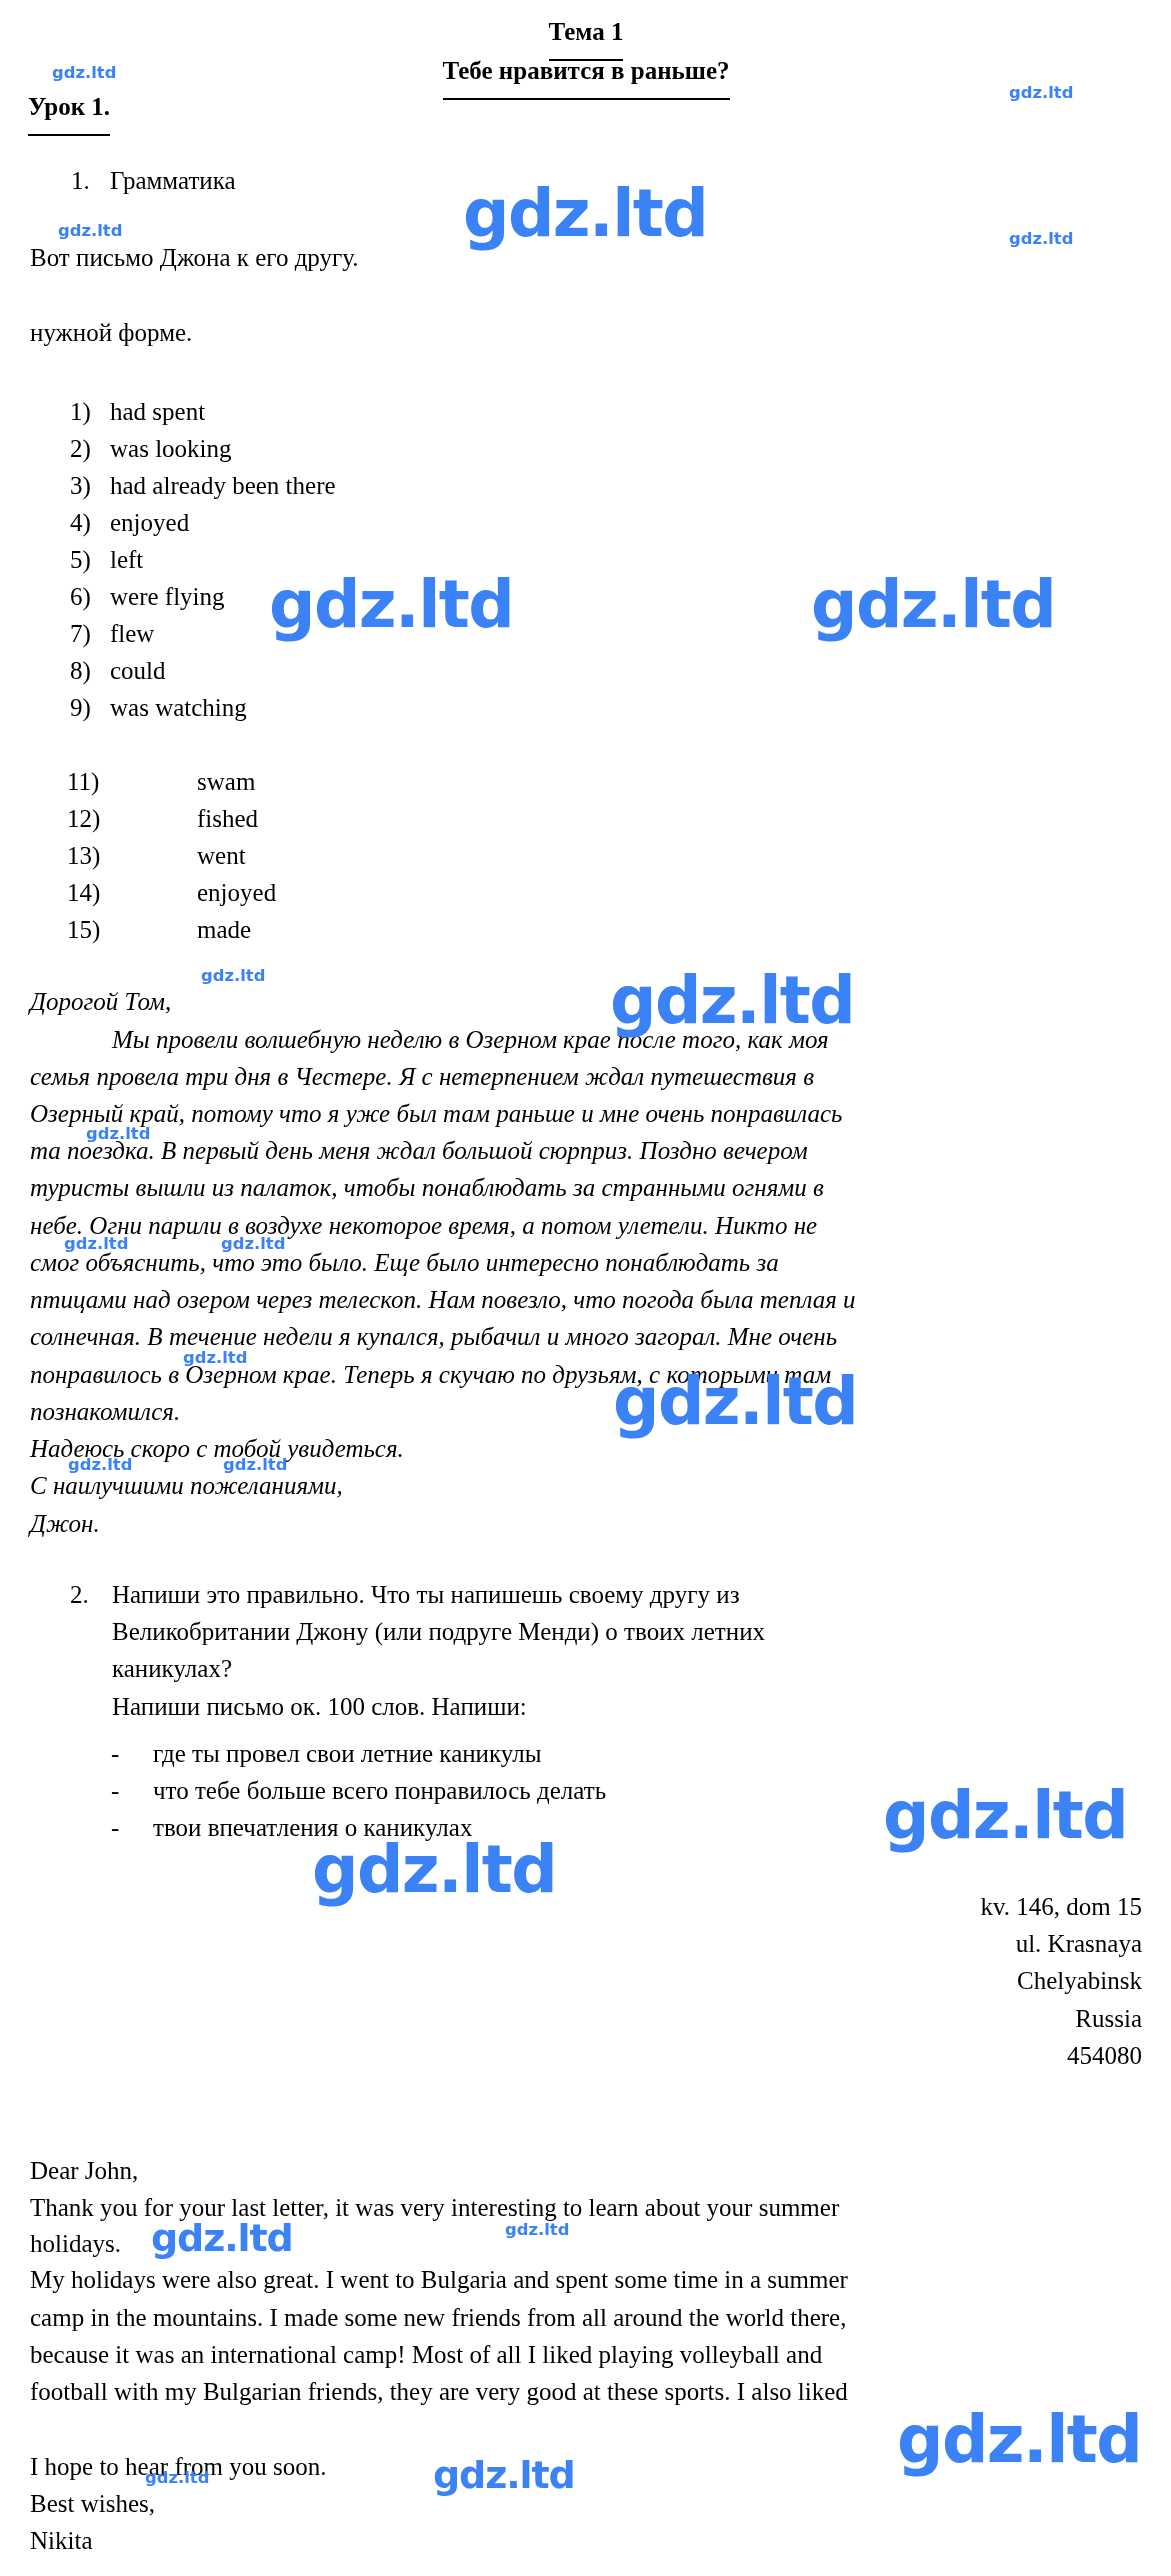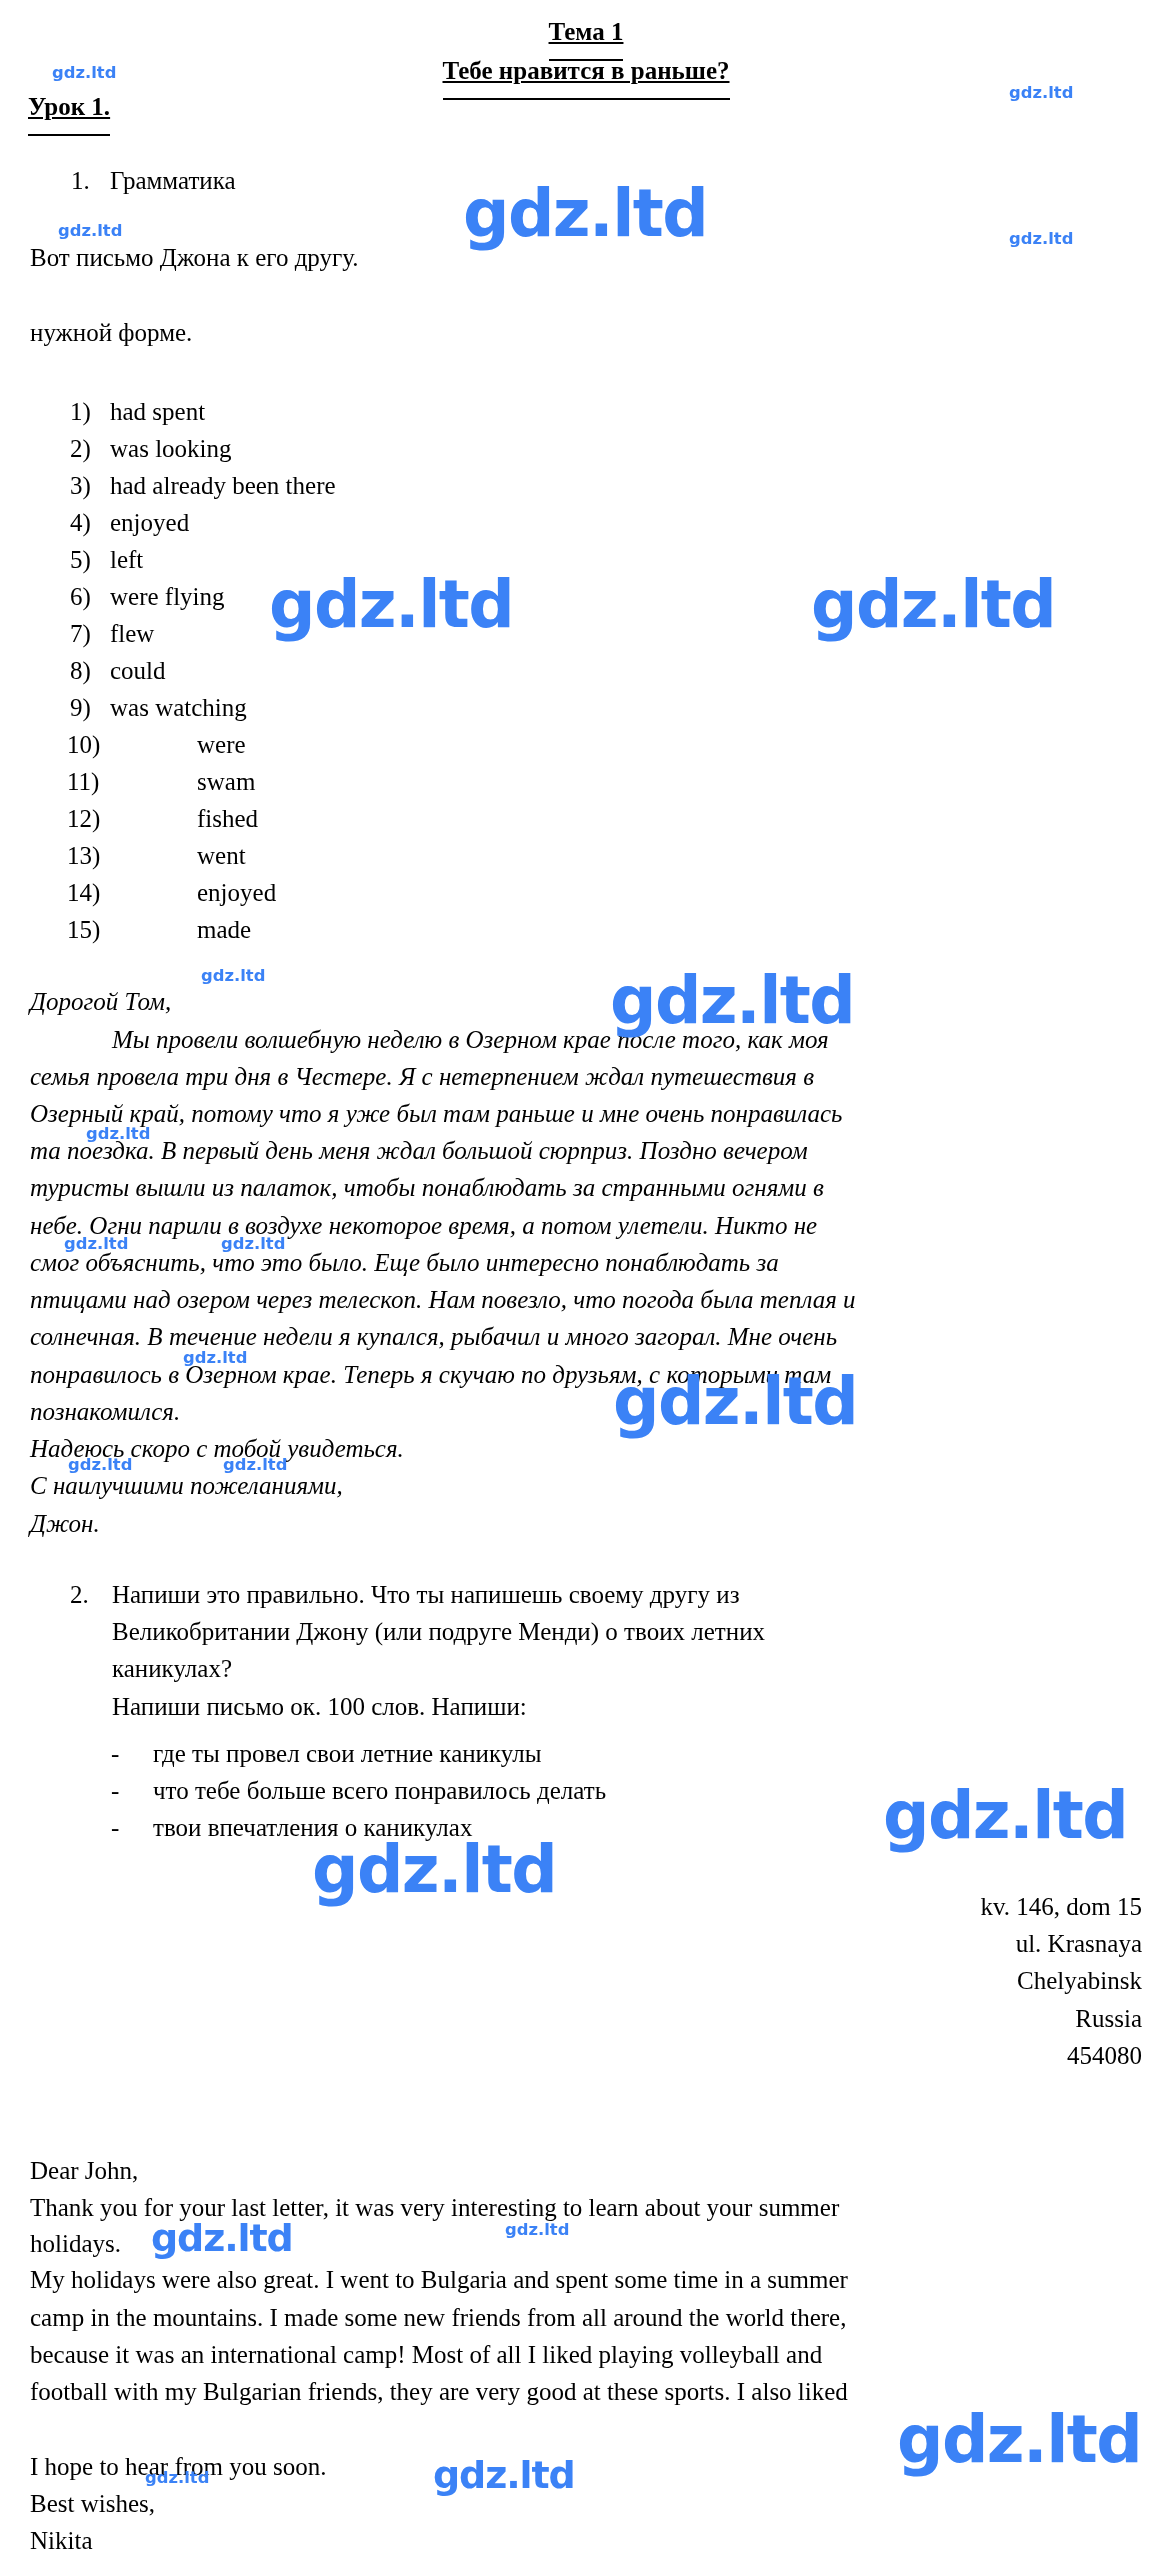--- a/index.html
+++ b/index.html
@@ -15,21 +15,21 @@
   .line{
     position:absolute;
     white-space:nowrap;
     font-size:25px;
     line-height:31px;
     font-family:"Liberation Serif", serif;
   }
   .center{left:0;right:0;text-align:center;}
   .bold{font-weight:bold;}
   .it{font-style:italic;}
-  .u{display:inline-block;border-bottom:2.7px solid #000;padding-bottom:12px;text-decoration:underline;}
+  .u{display:inline-block;border-bottom:2.7px solid #000;padding-bottom:12px;}
   .row{position:absolute;left:0;right:0;height:31px;}
   .row .num{position:absolute;left:70px;font-size:25px;line-height:31px;white-space:nowrap;}
   .row .val{position:absolute;left:110px;font-size:25px;line-height:31px;white-space:nowrap;}
   .row.wide .num{left:67px;}
   .row.wide .val{left:197px;}
   .brow .num{left:111px;}
   .brow .val{left:153px;}
   .t2row .num{left:70px;}
   .t2row .val{left:112px;}
   .addr{position:absolute;right:30px;text-align:right;}
@@ -92,24 +92,20 @@
     </div>
   <div class="row" style="top:655px">
       <span class="num">8)</span>
       <span class="val">could</span>
     </div>
   <div class="row" style="top:692px">
       <span class="num">9)</span>
       <span class="val">was watching</span>
     </div>
 
-  <div class="row wide" style="top:729px">
-      <span class="num">10)</span>
-      <span class="val">were</span>
-    </div>
   <div class="row wide" style="top:766px">
       <span class="num">11)</span>
       <span class="val">swam</span>
     </div>
   <div class="row wide" style="top:803px">
       <span class="num">12)</span>
       <span class="val">fished</span>
     </div>
   <div class="row wide" style="top:840px">
       <span class="num">13)</span>

